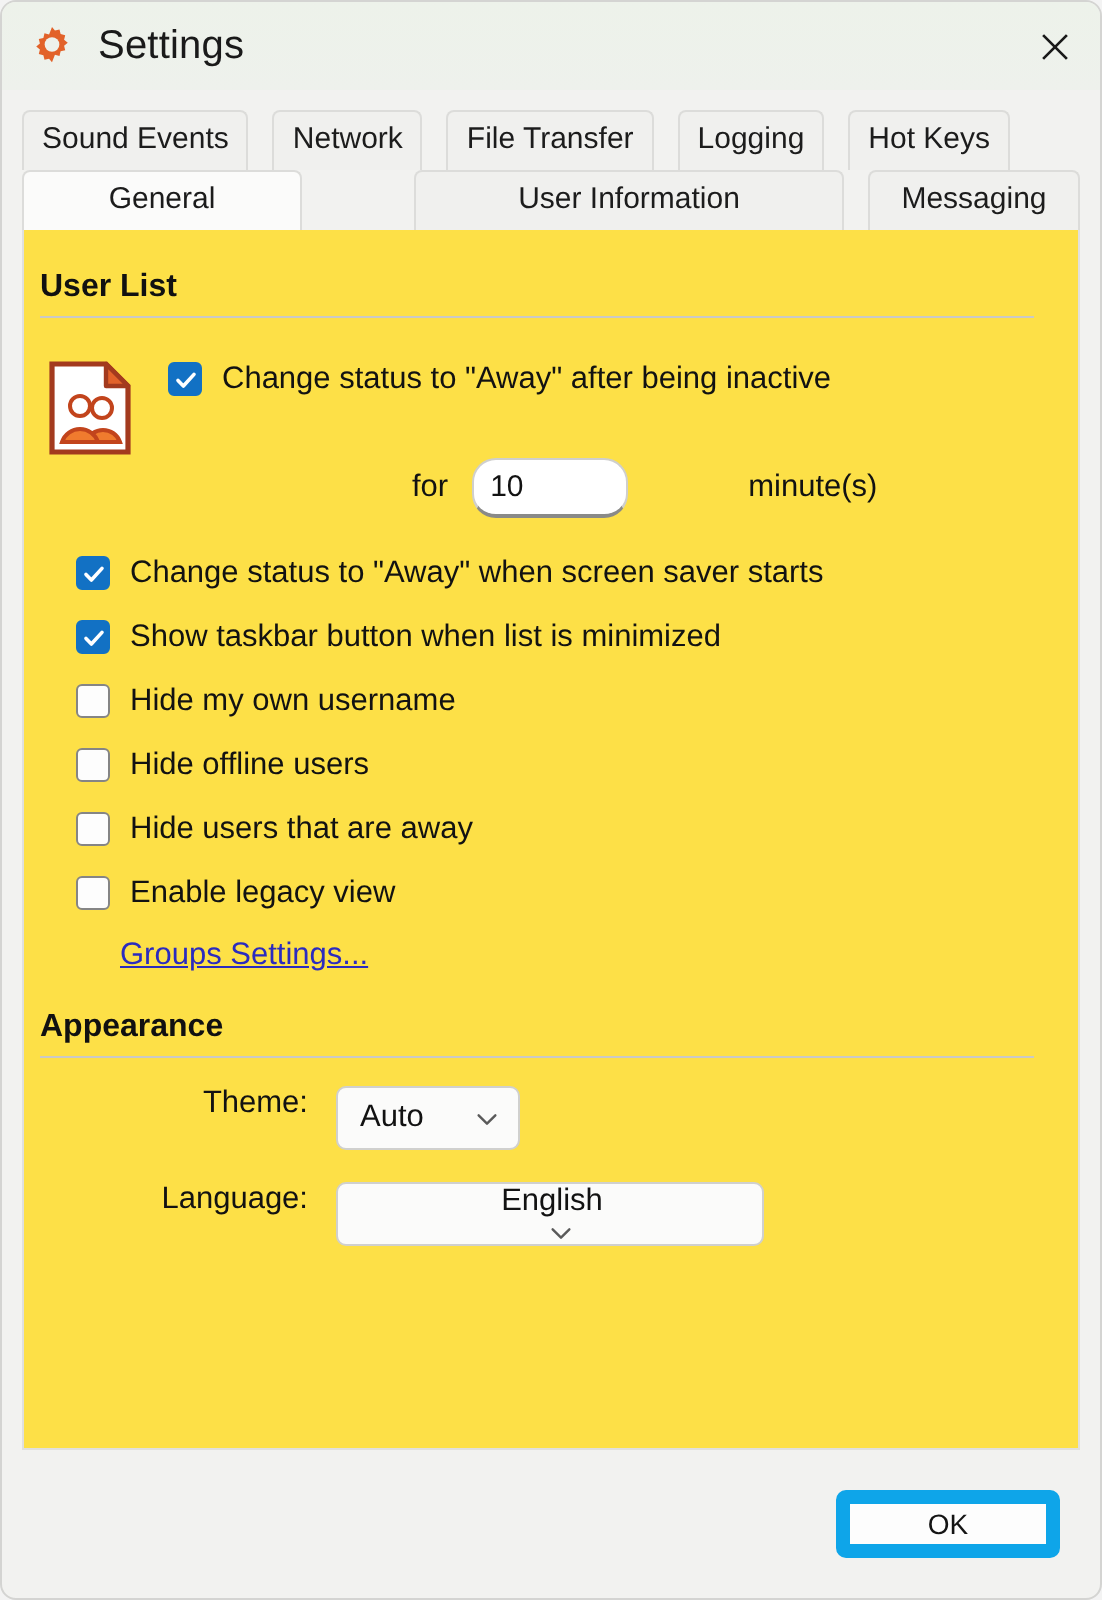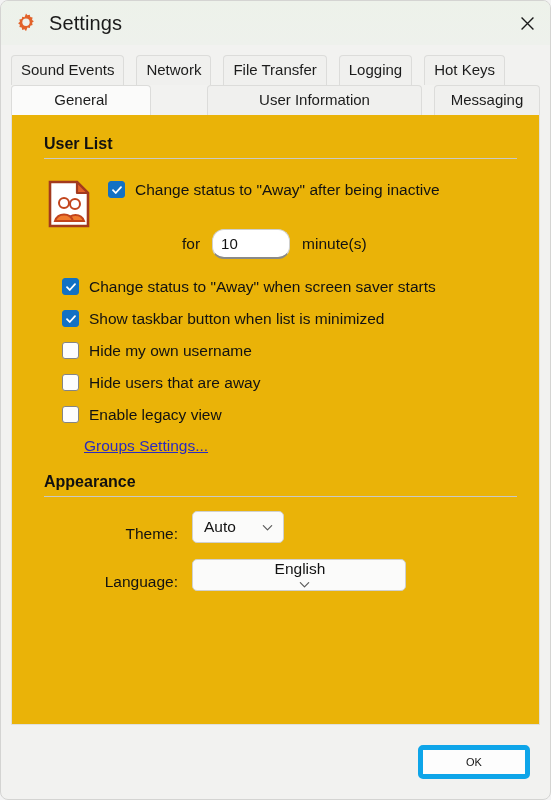--- a/index.html
+++ b/index.html
@@ -71,24 +71,24 @@
   }
   .tab-row.row2 .tab { text-align: center; }
   .tab-row.row2 .tab:nth-child(1) { width: 140px; }
   .tab-row.row2 .tab:nth-child(2) { width: 215px; margin-left: 44px; }
   .tab-row.row2 .tab:nth-child(3) { flex: 1; }
 
   
   .panel {
     margin: 0 10px;
     flex: 1 1 auto;
-    background: #eab308;
+    background: #fde047;
     border: 1px solid #e0e0de;
     border-top: none;
-    padding: 16px 22px 0 32px;
+    padding: 16px 22px 0 8px;
     overflow: hidden;
     position: relative;
   }
 
   .section-head {
     font-size: 16px;
     font-weight: bold;
     color: #111;
     margin: 4px 0 0 0;
   }
@@ -122,21 +122,21 @@
     border-color: #1271c4;
   }
   .cb.on svg { width: 12px; height: 12px; display: block; }
   .cb-label { font-size: 15.5px; color: #121212; line-height: 19px; }
 
   
   .minutes-row {
     display: flex; align-items: center; gap: 12px;
     margin: 0 0 18px 138px;
   }
-  .minutes-row .lbl { font-size: 15.5px; color: #121212; }
+  .minutes-row .lbl { font-size: 15.5px; color: #121212; margin-left: 48px; }
   .num-input {
     width: 78px; height: 30px;
     background: #ffffff;
     border: 1px solid #cfcfcd;
     border-bottom: 2px solid #8a8a88;
     border-radius: 12px;
     font-size: 15px;
     color: #121212;
     padding: 0 8px;
     display: flex; align-items: center;
@@ -148,21 +148,21 @@
   .link-row { margin: 2px 0 0 22px; }
   .link {
     font-size: 15.5px;
     color: #2b2bbf;
     text-decoration: underline;
     cursor: pointer;
   }
 
   .appearance-block { margin-top: 18px; }
 
-  .field-row { display: flex; align-items: flex-end; margin-bottom: 16px; }
+  .field-row { display: flex; align-items: flex-start; margin-bottom: 16px; }
   .field-label {
     width: 148px;
     text-align: right;
     padding-right: 14px;
     font-size: 15.5px;
     color: #121212;
   }
   .select {
     height: 32px;
     background: #fbfbfa;
@@ -185,23 +185,23 @@
     height: 74px;
     display: flex;
     align-items: center;
     justify-content: flex-end;
     gap: 12px;
     padding: 0 20px 0 0;
   }
   .btn {
     width: 112px; height: 34px;
     background: #fdfdfd;
-    border: 5px solid #0ea5e9;
+    border: 7px solid #0ea5e9;
     border-radius: 5px;
-    font-size: 11px;
+    font-size: 14px;
     color: #141414;
     display: flex; align-items: center; justify-content: center;
     cursor: pointer;
     font-family: "Liberation Sans", sans-serif;
   }
 </style>
 </head>
 <body>
 
 <div class="window">
@@ -286,20 +286,24 @@
             </svg>
         </span>
         <span class="cb-label">Show taskbar button when list is minimized</span>
       </div>
 
       <div class="cb-line tight">
         <span class="cb"></span>
         <span class="cb-label">Hide my own username</span>
       </div>
 
+      <div class="cb-line tight">
+        <span class="cb"></span>
+        <span class="cb-label">Hide offline users</span>
+      </div>
 
       <div class="cb-line tight">
         <span class="cb"></span>
         <span class="cb-label">Hide users that are away</span>
       </div>
 
       <div class="cb-line tight">
         <span class="cb"></span>
         <span class="cb-label">Enable legacy view</span>
       </div>

